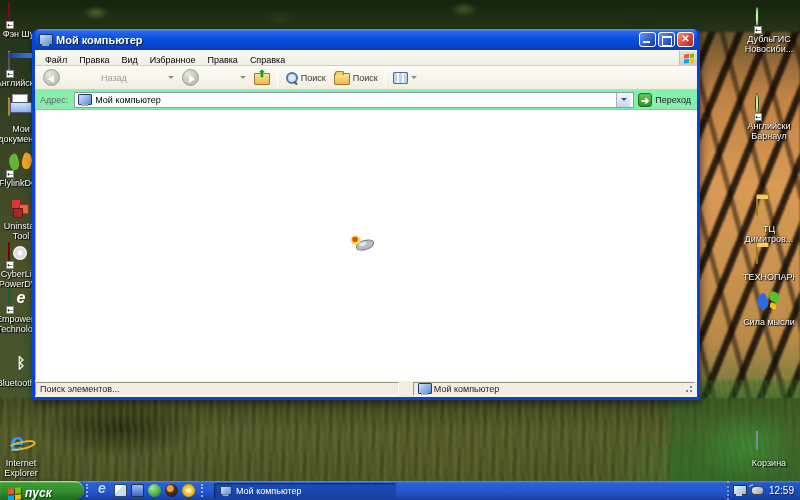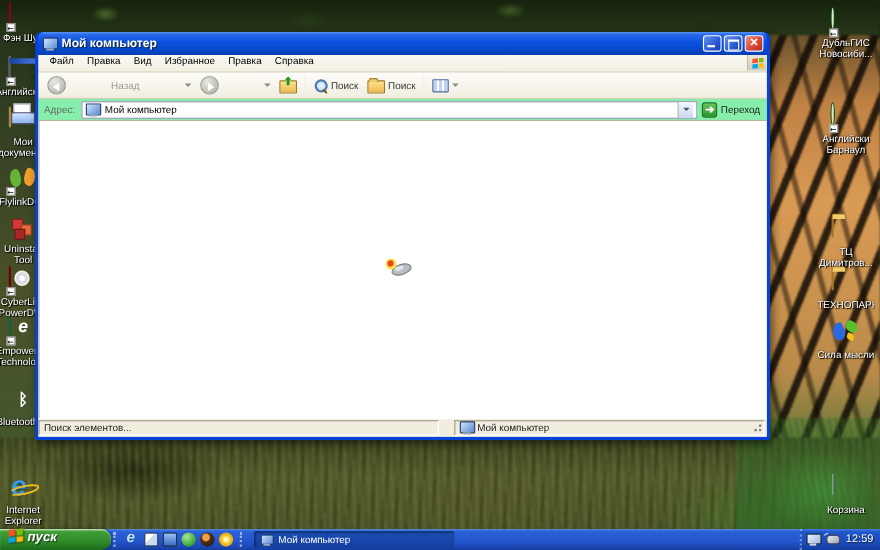--- a/index.html
+++ b/index.html
@@ -92,21 +92,21 @@
   .btn-min,.btn-max { background:linear-gradient(135deg,#6a96ec,#2a5ad0 60%,#1a3aa8); }
   .btn-close { background:linear-gradient(135deg,#f09484,#dc4836 55%,#b02818); }
   .btn-min::before { content:""; position:absolute; left:3px; bottom:3px; width:7px; height:2px; background:#fff; }
   .btn-max::before { content:""; position:absolute; left:3px; top:3px; width:8px; height:7px; border:1px solid #fff; border-top-width:2px; }
   .btn-close::before { content:"✕"; position:absolute; left:0; right:0; top:0px; color:#fff; font-size:10px; text-align:center; font-weight:bold; }
   .ico-computer { width:13px; height:12px; position:relative; flex:0 0 auto; }
   .ico-computer::before { content:""; position:absolute; left:0; top:0; width:12px; height:9px; background:linear-gradient(135deg,#cfe4ff,#5a8ad0); border:1px solid #223a66; border-radius:1px; }
   .ico-computer::after { content:""; position:absolute; left:3px; bottom:0px; width:7px; height:2px; background:#9ab; }
 
   .winbody { background:#ece9d8; height:347px; display:flex; flex-direction:column; }
-  .menubar { height:16px; display:flex; align-items:flex-start; background:linear-gradient(180deg,#f9f8f2,#f1efe2); border-bottom:1px solid #d4d0b8; padding-left:4px; }
+  .menubar { height:16px; display:flex; align-items:flex-end; background:linear-gradient(180deg,#f9f8f2,#f1efe2); border-bottom:1px solid #d4d0b8; padding-left:4px; }
   .menu-item { font-size:9px; padding:0 6px; color:#000; }
   .menubar-logo { margin-left:auto; width:18px; height:14px; background:linear-gradient(180deg,#e8e6da,#cfccba); border-left:1px solid #c0bda8; display:flex; align-items:center; justify-content:center; }
   .winflag { width:10px; height:9px; display:grid; grid-template-columns:1fr 1fr; grid-template-rows:1fr 1fr; gap:1px; transform:skewY(-6deg); }
   .winflag i:nth-child(1){background:#f35325}.winflag i:nth-child(2){background:#81bc06}
   .winflag i:nth-child(3){background:#05a6f0}.winflag i:nth-child(4){background:#ffba08}
 
   .toolbar { height:24px; display:flex; align-items:center; background:linear-gradient(180deg,#fdfcf8,#f1eee0); border-bottom:1px solid #d4d0b8; padding:0 4px; }
   .tool-btn { display:flex; align-items:center; gap:3px; padding:0 4px; height:22px; font-size:9px; color:#333; }
   .tool-btn.disabled { color:#999;gap:41px; }
   .nav-circle { width:17px; height:17px; border-radius:50%; position:relative; }
@@ -144,21 +144,21 @@
     background:radial-gradient(circle at 7px 2px,#888 0 1px,transparent 1.5px),
                radial-gradient(circle at 7px 6px,#888 0 1px,transparent 1.5px),
                radial-gradient(circle at 3px 6px,#888 0 1px,transparent 1.5px); }
 
   
   .busy-cursor { position:absolute; left:348px; top:233px; z-index:7; }
 
   
   .taskbar { position:absolute; left:0; bottom:0; width:800px; height:19px; z-index:10; display:flex; align-items:stretch;
     background:linear-gradient(180deg,#5c8ee6 0%,#2a62d8 10%,#2456cc 55%,#1a44ae 92%,#123a98 100%); }
-  .start-btn { width:101px; display:flex; align-items:flex-start; gap:4px; padding-left:8px;
+  .start-btn { width:84px; display:flex; align-items:flex-end; gap:4px; padding-left:8px;
     background:linear-gradient(180deg,#7cc56c 0%,#3f9e37 12%,#2f8a2a 60%,#1f6e1e 95%); border-radius:0 9px 9px 0;
     box-shadow:1px 0 3px rgba(0,0,0,.4), inset 0 1px 1px rgba(255,255,255,.5); }
   .start-btn .winflag { width:13px; height:12px; filter:drop-shadow(1px 1px 0 rgba(0,0,0,.5)); }
   .start-label { color:#fff; font-weight:bold; font-style:italic; font-size:12px; text-shadow:1px 1px 1px #133a12; }
   .ql-grip { width:5px; border-left:2px dotted rgba(255,255,255,.55); margin:3px 2px; }
   .quicklaunch { display:flex; align-items:center; gap:4px; padding:0 4px; }
   .ql-icon { width:13px; height:13px; border-radius:2px; position:relative; }
   .ql-ie::before { content:"e"; position:absolute; left:1px; top:-4px; font-size:14px; font-weight:bold; font-style:italic; color:#bfe0ff; text-shadow:0 0 1px #036; }
   .ql-desktop { background:linear-gradient(135deg,#fff 40%,#cdd9ee 40%); border:1px solid #345; }
   .ql-explorer { background:linear-gradient(180deg,#9cc0f0,#3a6ac8); border:1px solid #234; }

